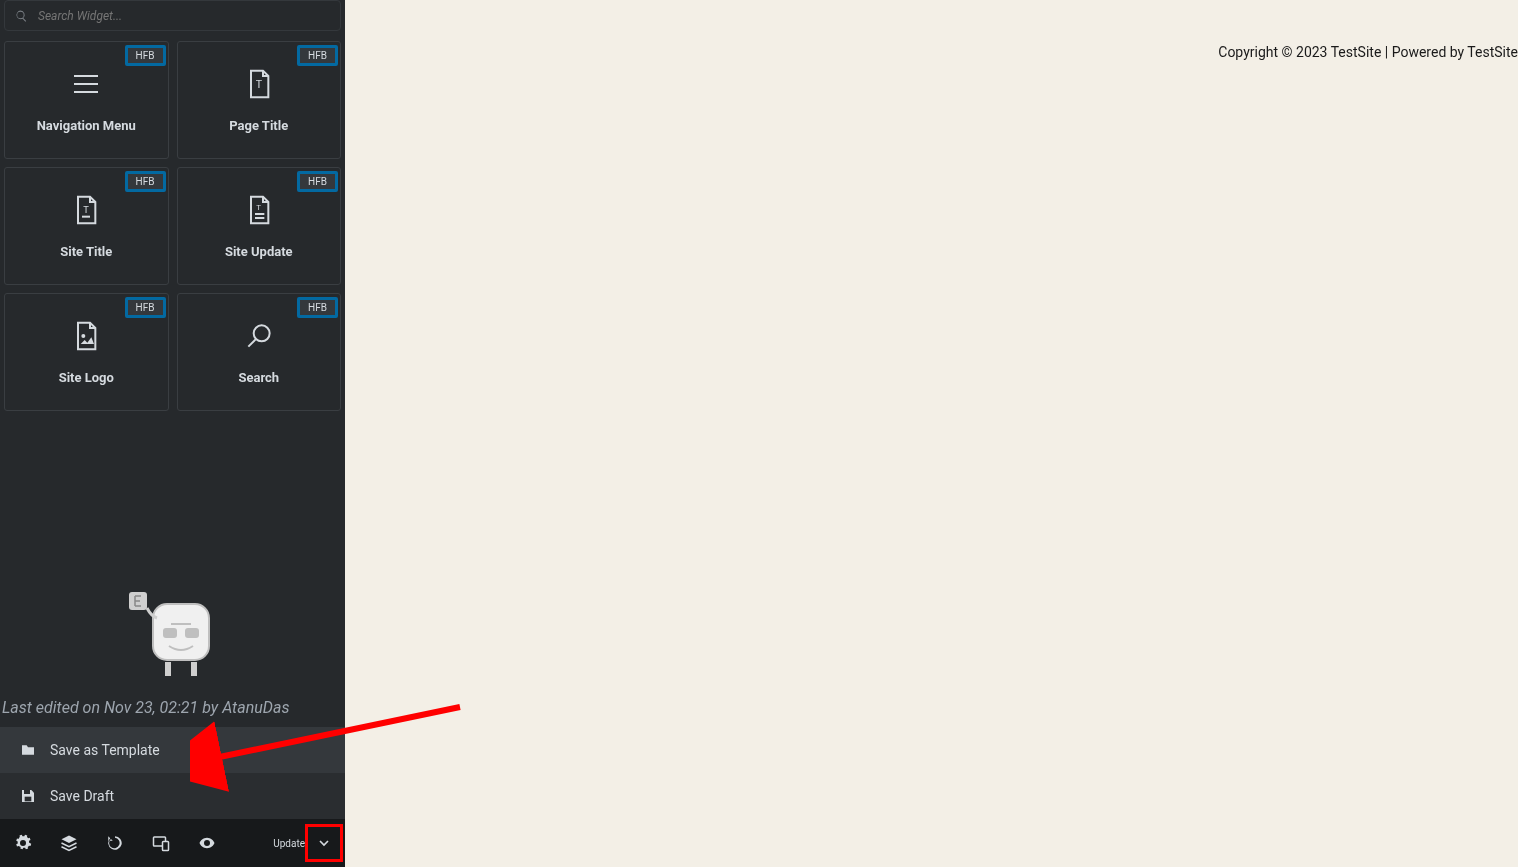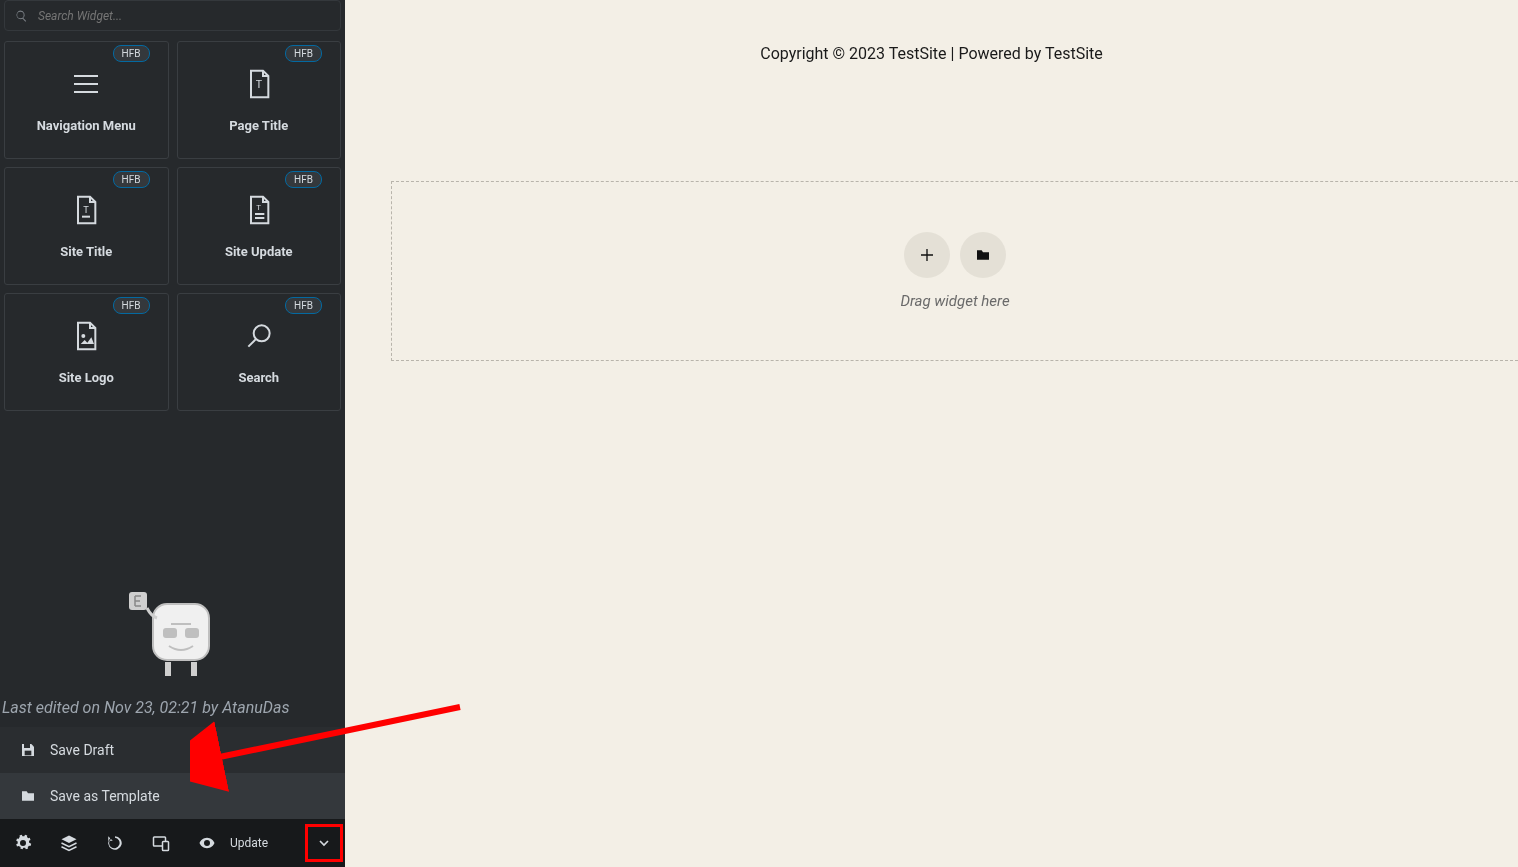--- a/index.html
+++ b/index.html
@@ -6,53 +6,53 @@
 body { width: 1518px; height: 867px; display: flex; overflow: hidden; background: #f3efe6; }
 
 .sidebar { width: 345px; height: 100%; background: #26292c; color: #d5dadf; display: flex; flex-direction: column; position: relative; }
 
 .search-bar { height: 31px; padding: 0 10px; display: flex; align-items: center; background: #26292c; border: 1px solid #34383c; margin: 0 4px; border-radius: 4px; }
 .search-bar svg { width: 14px; height: 14px; fill: #7a7f85; margin-right: 10px; }
 .search-bar input { background: transparent; border: none; outline: none; color: #a4aab0; font-size: 12px; font-style: italic; width: 100%; }
 
 .widget-grid { display: grid; grid-template-columns: 1fr 1fr; gap: 8px; padding: 10px 4px 4px; }
 .widget-card { background: #26292c; border: 1px solid #3a3e42; border-radius: 3px; height: 118px; display: flex; flex-direction: column; align-items: center; justify-content: center; position: relative; cursor: grab; }
-.widget-badge { position: absolute; top: 3px; right: 18px; background: #34383c; color: #d5dadf; font-size: 10px; padding: 2px 8px; border: 1px solid #0369a1; border-radius: 8px; }
+.widget-badge { position: absolute; top: 3px; right: 2px; background: #34383c; color: #d5dadf; font-size: 10px; padding: 2px 8px; border: 3px solid #0369a1; border-radius: 2px; }
 .widget-icon { width: 32px; height: 32px; margin-bottom: 18px; fill: none; stroke: #d5dadf; stroke-width: 1.5; }
 .widget-label { font-size: 13px; color: #d5dadf; font-weight: bold; }
 
 .accordion { border-top: 1px solid #111; background: #26292c; padding: 14px 12px; display: flex; align-items: center; font-weight: 700; font-size: 14px; color: #fff; cursor: pointer; }
 .accordion svg { width: 10px; height: 10px; fill: #fff; margin-right: 10px; }
 
 .promo { flex: 1; display: flex; flex-direction: column; justify-content: flex-end; align-items: center; padding-bottom: 6px; }
 .promo-bot { width: 120px; height: 100px; }
 
 .last-edited { color: #9da5ae; font-size: 16px; font-style: italic; padding: 8px 0 10px 2px; }
 
 .save-menu { background: #2a2d30; }
 .save-item { display: flex; align-items: center; padding: 15px 20px; cursor: pointer; color: #d5dadf; font-size: 14px; }
 .save-item.active { background: #34383c; }
 .save-item svg { width: 16px; height: 16px; fill: #d5dadf; margin-right: 14px; }
 
 .bottom-bar { height: 48px; background: #17191b; display: flex; align-items: center; }
 .bb-icons { display: flex; }
 .bb-btn { width: 46px; height: 48px; display: flex; align-items: center; justify-content: center; cursor: pointer; }
 .bb-btn svg { width: 18px; height: 18px; fill: #d5dadf; }
-.bb-update { flex: 1; text-align: left; color: #d5dadf; font-size: 12px; cursor: pointer; }
+.bb-update { flex: 1; text-align: right; color: #d5dadf; font-size: 10px; cursor: pointer; }
 .bb-caret { width: 38px; height: 38px; display: flex; align-items: center; justify-content: center; border: 3px solid #ff0000; margin-right: 2px; cursor: pointer; }
 .bb-caret svg { width: 16px; height: 16px; stroke: #d5dadf; fill: none; stroke-width: 2.5; }
 
 .collapse-handle { position: absolute; right: -18px; top: 370px; width: 18px; height: 46px; background: #26292c; display: flex; align-items: center; justify-content: center; cursor: pointer; }
 .collapse-handle svg { width: 10px; height: 10px; fill: #d5dadf; }
 
 .canvas { flex: 1; height: 100%; background: #f3efe6; position: relative; overflow: hidden; }
 
 .site-nav { display: flex; justify-content: center; gap: 38px; padding: 28px 0 0; font-size: 19px; color: #1a1a1a; }
 .site-nav span { cursor: pointer; }
-.copyright { text-align: center; font-size: 16px; color: #1a1a1a; margin-top: 44px; }
+.copyright { text-align: right; font-size: 14px; color: #1a1a1a; margin-top: 44px; }
 
 .drop-zone { margin: 118px 0 0 46px; border: 1px dashed #b8b4ab; height: 180px; display: flex; flex-direction: column; align-items: center; justify-content: center; border-right: none; }
 .drop-actions { display: flex; gap: 10px; }
 .circle-btn { width: 46px; height: 46px; border-radius: 50%; background: #e4e0d6; display: flex; align-items: center; justify-content: center; cursor: pointer; }
 .circle-btn svg { width: 16px; height: 16px; fill: #111; }
 .drop-text { margin-top: 14px; font-size: 15px; font-style: italic; color: #6a6a6a; }
 
 .arrow-annotation { position: absolute; left: 190px; top: 687px; pointer-events: none; z-index: 50; }
 </style>
 </head>
@@ -139,34 +139,34 @@
       <path d="M22 12v10M22 12h6M22 17h5M22 22h6" stroke="#888" stroke-width="1.5"></path>
       <path d="M34 24q4 8 10 10" stroke="#cfcfcf" stroke-width="3" fill="none"></path>
       <rect x="52" y="78" width="6" height="14" fill="#cfcfcf"></rect>
         <rect x="78" y="78" width="6" height="14" fill="#cfcfcf"></rect>
     </svg>
   </div>
 
   <div class="last-edited">Last edited on Nov 23, 02:21 by AtanuDas</div>
 
   <div class="save-menu">
+    <div class="save-item active">
+      <svg viewBox="0 0 24 24">
+          <path d="M3 5h7l2 3h9v11H3z"></path>
+        </svg>
+      <span>Save as Template</span>
+    </div>
     <div class="save-item">
       <svg viewBox="0 0 24 24">
           <path d="M3 3h14l4 4v14H3z"></path>
           <rect x="6" y="3" width="9" height="6" fill="#2a2d30"></rect>
           <rect x="7" y="13" width="10" height="7" fill="#2a2d30"></rect>
         </svg>
       <span>Save Draft</span>
     </div>
-    <div class="save-item active">
-      <svg viewBox="0 0 24 24">
-          <path d="M3 5h7l2 3h9v11H3z"></path>
-        </svg>
-      <span>Save as Template</span>
-    </div>
   </div>
 
   <div class="bottom-bar">
     <div class="bb-icons">
       <div class="bb-btn">
           <svg viewBox="0 0 24 24">
             <path d="M12 8a4 4 0 100 8 4 4 0 000-8zm9 4l2 1-1 3-2-0.5a8 8 0 01-1.7 1.7l0.5 2-3 1-1-2a8 8 0 01-2.4 0l-1 2-3-1 0.5-2A8 8 0 016.1 16L4 16.5l-1-3 2-1a8 8 0 010-2.4l-2-1 1-3 2 0.5A8 8 0 017.8 4.1L7.3 2l3-1 1 2a8 8 0 012.4 0l1-2 3 1-0.5 2a8 8 0 011.7 1.7L21 5l1 3-2 1a8 8 0 010 2.4z"></path>
           </svg>
         </div>
       <div class="bb-btn">
@@ -204,35 +204,20 @@
   <div class="collapse-handle">
     <svg viewBox="0 0 10 10">
         <path d="M7 0L1 5l6 5z"></path>
       </svg>
   </div>
 </div>
 
 <div class="canvas">
   <div class="copyright">Copyright © 2023 TestSite | Powered by TestSite</div>
 
-  <div class="drop-zone">
-    <div class="drop-actions">
-      <div class="circle-btn">
-        <svg viewBox="0 0 24 24">
-            <path d="M11 3h2v8h8v2h-8v8h-2v-8H3v-2h8z"></path>
-          </svg>
-      </div>
-      <div class="circle-btn">
-        <svg viewBox="0 0 24 24">
-            <path d="M3 5h7l2 3h9v11H3z"></path>
-          </svg>
-      </div>
-    </div>
-    <div class="drop-text">Drag widget here</div>
-  </div>
 </div>
 
 <svg class="arrow-annotation" width="280" height="110" viewBox="0 0 280 110">
   <defs>
       <marker id="ah" markerWidth="12" markerHeight="12" refX="2" refY="6" orient="auto">
         <path d="M0 0L12 6L0 12z" fill="#ff0000"></path>
       </marker>
     </defs>
   <line x1="270" y1="20" x2="20" y2="72" stroke="#ff0000" stroke-width="6" marker-end="url(#ah)"></line>
 </svg>

